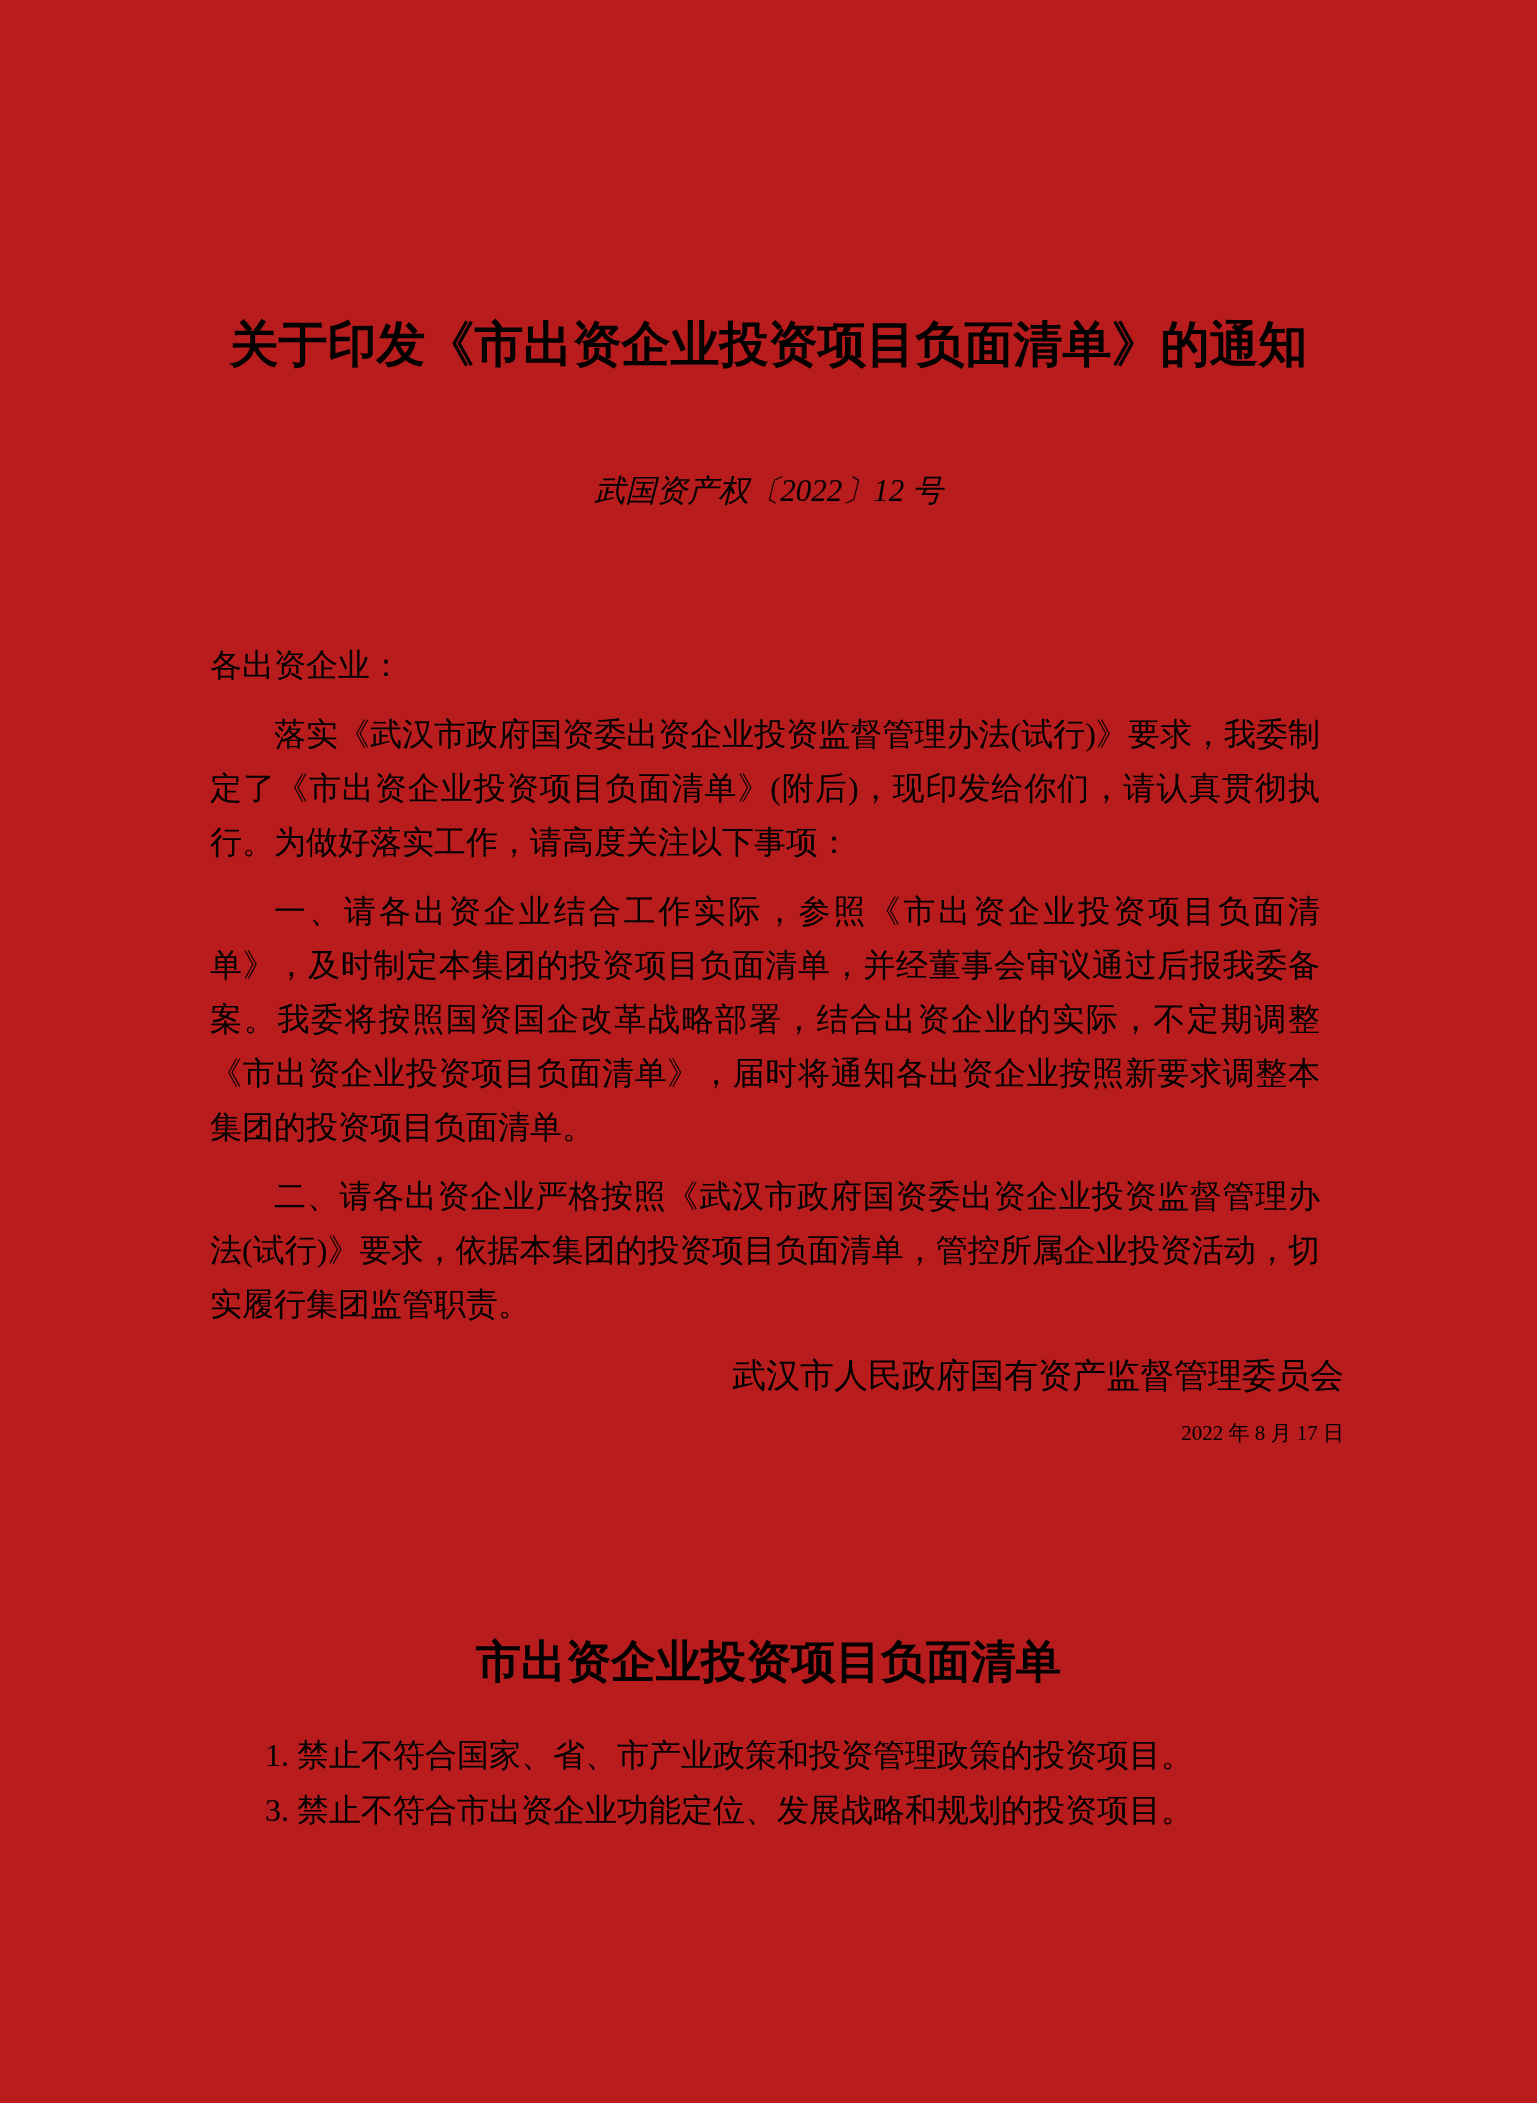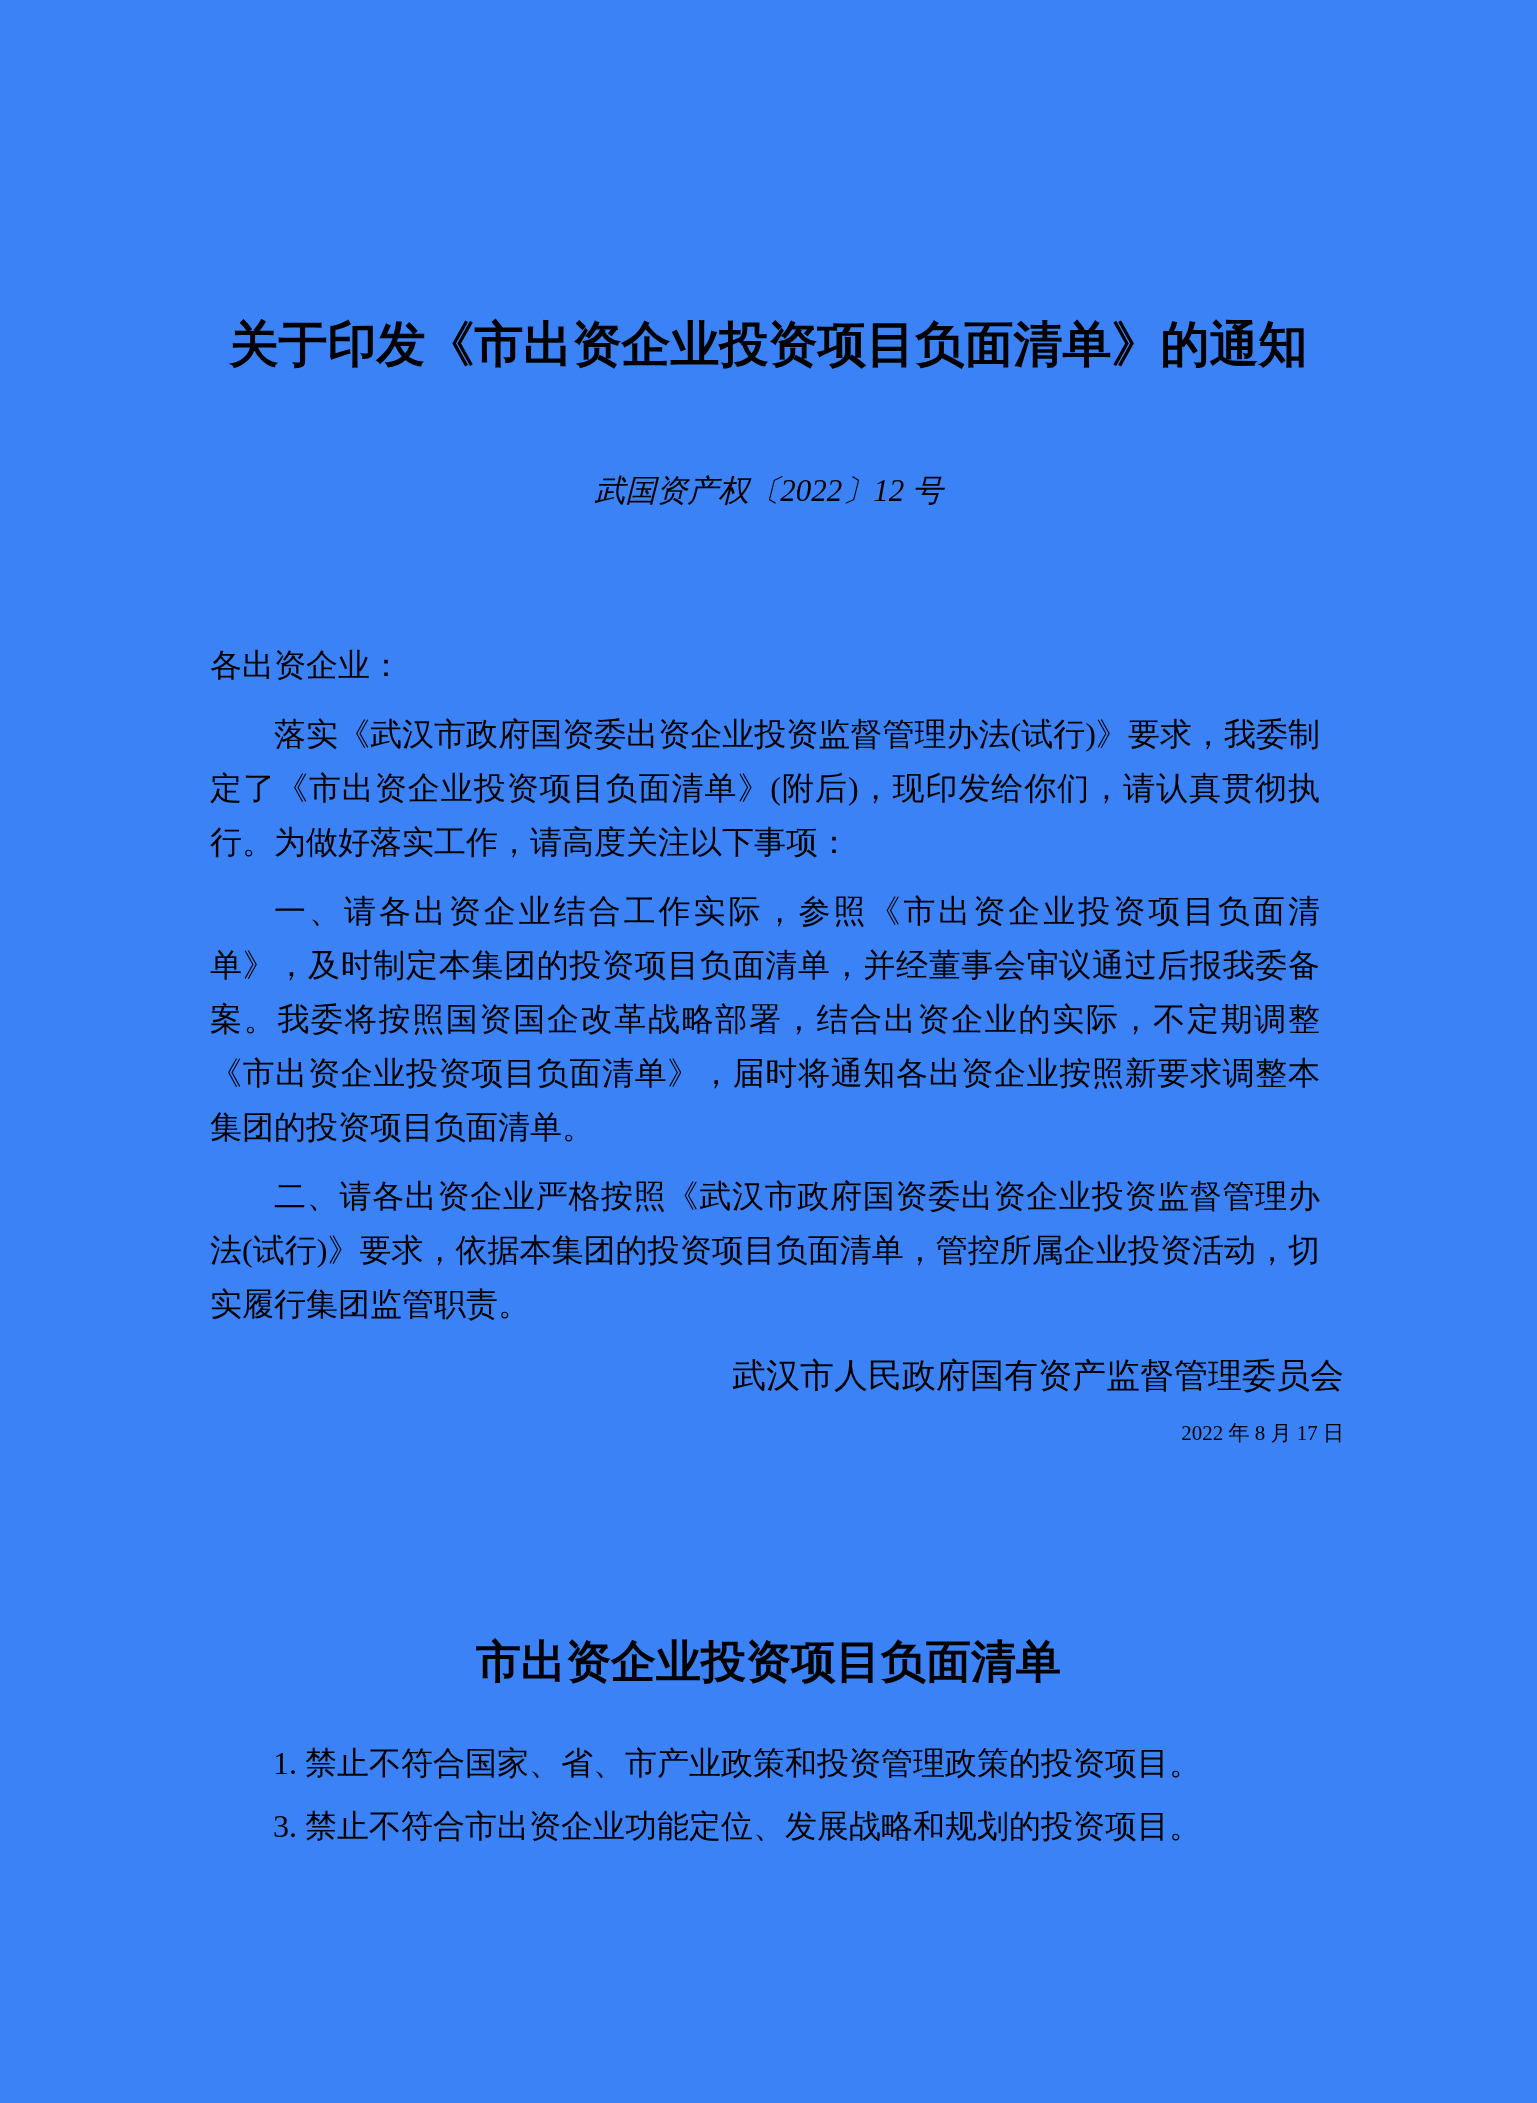--- a/index.html
+++ b/index.html
@@ -4,21 +4,21 @@
 <style>
   html, body {
     margin: 0;
     padding: 0;
     background: #ffffff;
   }
   .page {
     position: relative;
     width: 1537px;
     height: 2103px;
-    background: #3b82f6;
+    background: #b91c1c;
     color: #000000;
     font-family: "Liberation Serif", "DejaVu Serif", serif;
     overflow: hidden;
   }
   .doc-title {
     position: absolute;
     top: 316px;
     left: 0;
     width: 100%;
     text-align: center;
@@ -88,21 +88,21 @@
   }
   .neg-list {
     position: absolute;
     top: 1728px;
     left: 265px;
     width: 1100px;
     font-size: 32px;
     line-height: 55px;
   }
   .neg-list .list-item {
-    margin: 8px;
+    margin: 0;
   }
 </style>
 </head>
 <body>
 
 <div class="page">
 
   <div class="doc-title">关于印发《市出资企业投资项目负面清单》的通知</div>
 
   <div class="doc-number">武国资产权〔2022〕12 号</div>

